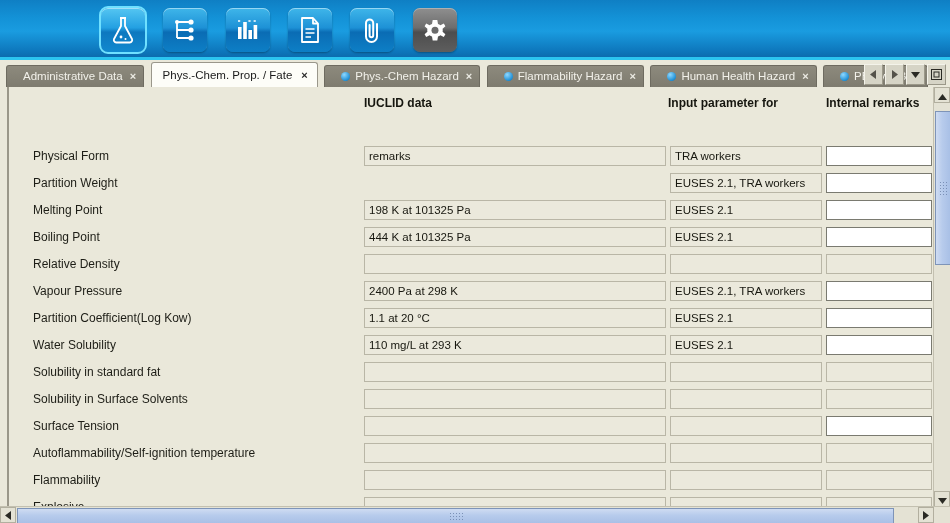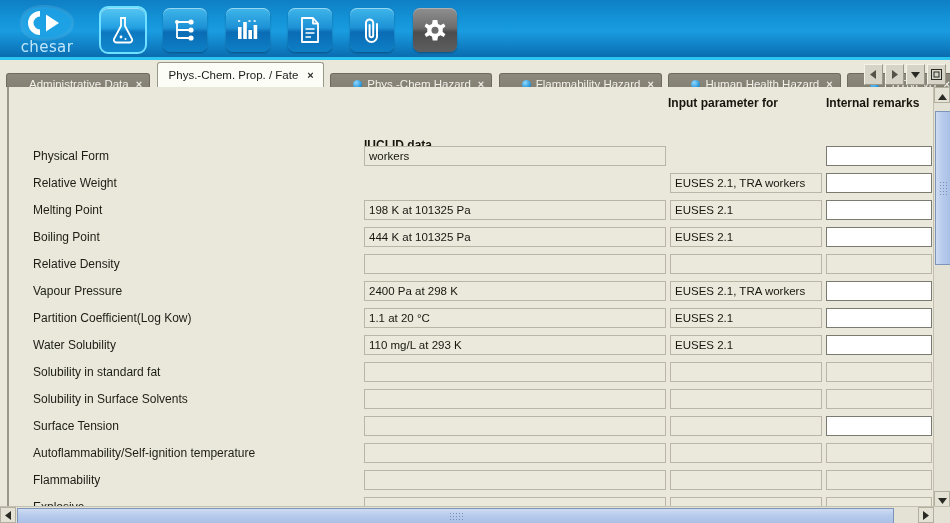--- a/index.html
+++ b/index.html
@@ -44,26 +44,26 @@
   .tbtn svg{display:block;}
 
   
   .tabstrip{
     position:absolute;left:0;top:60px;width:950px;height:27px;
     background:#EAE8DA;
   }
   .tabs{position:absolute;left:6px;top:2px;height:25px;white-space:nowrap;}
   .tab{
     display:inline-block;vertical-align:top;height:21px;line-height:21px;
-    margin-right:2px;padding:0 7px 0 22px;
+    margin-right:2px;padding:0 7px 0 16px;
     background:linear-gradient(180deg,#8d8a7d 0%,#7e7b6f 100%);
     color:#f2f1ea;font-size:11.5px;
     border:1px solid #6e6b60;border-bottom:none;
     border-top-left-radius:3px;border-top-right-radius:3px;
-    cursor:pointer;position:relative;top:11px;
+    cursor:pointer;position:relative;top:3px;
   }
   .tab.active{
     background:#fdfdf8;color:#1a1a1a;height:24px;line-height:24px;top:0;
     border:1px solid #9a978b;border-bottom:none;
     padding:0 9px 0 11px;
   }
   .tab .dot{
     display:inline-block;width:9px;height:9px;border-radius:50%;
     background:radial-gradient(circle at 35% 30%,#8fd8ff,#1e8fd6 70%,#0a69ad);
     margin-right:5px;position:relative;top:1px;
@@ -80,21 +80,21 @@
   .navbtn svg{display:block;}
 
   
   .panel{
     position:absolute;left:0;top:87px;width:950px;height:420px;
     background:#EAE8DA;overflow:hidden;
   }
   .vline{position:absolute;left:7px;top:0;width:2px;height:420px;background:#9a9789;}
 
   .colhdr{position:absolute;font-size:12px;font-weight:bold;color:#16160f;white-space:nowrap;}
-  #hdr-iuclid{left:364px;top:96px;margin-top:42px;}
+  #hdr-iuclid{left:364px;top:96px;}
   #hdr-input{left:668px;top:96px;}
   #hdr-remarks{left:826px;top:96px;}
 
   .row{position:absolute;left:0;width:820px;height:27px;}
   .lbl{
     position:absolute;left:33px;font-size:12px;color:#1d1d16;white-space:nowrap;
     line-height:20px;
   }
   .fld{
     position:absolute;height:20px;line-height:18px;
@@ -156,32 +156,20 @@
   .hsbbtn.right{right:16px;}
   .corner{position:absolute;right:0;bottom:0;width:16px;height:16px;background:#E4E2D4;}
 </style>
 </head>
 <body>
 
 <div class="app">
 
   <div class="banner">
 
-    <div class="logo">
-      <div class="logo-mark">
-        <svg width="58" height="38" viewBox="0 0 58 38">
-          <path d="M2 19 C2 7 12 1 25 1 C42 1 56 8 56 19 C56 30 42 37 25 37 C12 37 2 31 2 19 Z" fill="#ffffff" opacity="0.10"></path>
-          <path d="M4 19 C4 8 13 3 25 3 C41 3 54 9 54 19 C54 29 41 35 25 35 C13 35 4 30 4 19 Z" fill="#1ea5e8" opacity="0.55"></path>
-          <path d="M27 5 C16 5 8 11 8 19 C8 27 16 33 27 33 C40 33 52 27 52 19 C52 11 40 5 27 5 Z" fill="#16a0e6" opacity="0.5"></path>
-          <path d="M22 7 A12 12 0 1 0 22 31 L22 25.5 A6.5 6.5 0 1 1 22 12.5 Z" fill="#ffffff"></path>
-          <path d="M28 10.5 L28 27.5 L41 19 Z" fill="#ffffff"></path>
-        </svg>
-      </div>
-      <div class="logo-text">chesar</div>
-    </div>
 
     <div class="tbtn sel" style="left:101px">
       <span>
         <svg width="26" height="28" viewBox="0 0 26 28">
           <path d="M10 2 L16 2 M11 2 L11 10 L4 23 A2.5 2.5 0 0 0 6.2 26.5 L19.8 26.5 A2.5 2.5 0 0 0 22 23 L15 10 L15 2" fill="none" stroke="#ffffff" stroke-width="1.8" stroke-linejoin="round"></path>
           <circle cx="11" cy="21" r="1.4" fill="#ffffff"></circle>
           <circle cx="15.5" cy="23" r="1" fill="#ffffff"></circle>
         </svg>
       </span>
     </div>
@@ -304,26 +292,27 @@
 
   <div class="panel">
     <div class="vline"></div>
 
     <div class="colhdr" id="hdr-iuclid" style="top:9px">IUCLID data</div>
     <div class="colhdr" id="hdr-input" style="top:9px">Input parameter for</div>
     <div class="colhdr" id="hdr-remarks" style="top:9px">Internal remarks</div>
 
     <div class="row" style="top:59px">
       <span class="lbl">Physical Form</span>
-      <div class="fld f1">workers</div>
+      <div class="fld f1">remarks</div>
+      <div class="fld f2">TRA workers</div>
       <div class="fld f3 white"></div>
     </div>
 
     <div class="row" style="top:86px">
-      <span class="lbl">Relative Weight</span>
+      <span class="lbl">Partition Weight</span>
       <div class="fld f2">EUSES 2.1, TRA workers</div>
       <div class="fld f3 white"></div>
     </div>
 
     <div class="row" style="top:113px">
       <span class="lbl">Melting Point</span>
       <div class="fld f1">198 K at 101325 Pa</div>
       <div class="fld f2">EUSES 2.1</div>
       <div class="fld f3 white"></div>
     </div>

